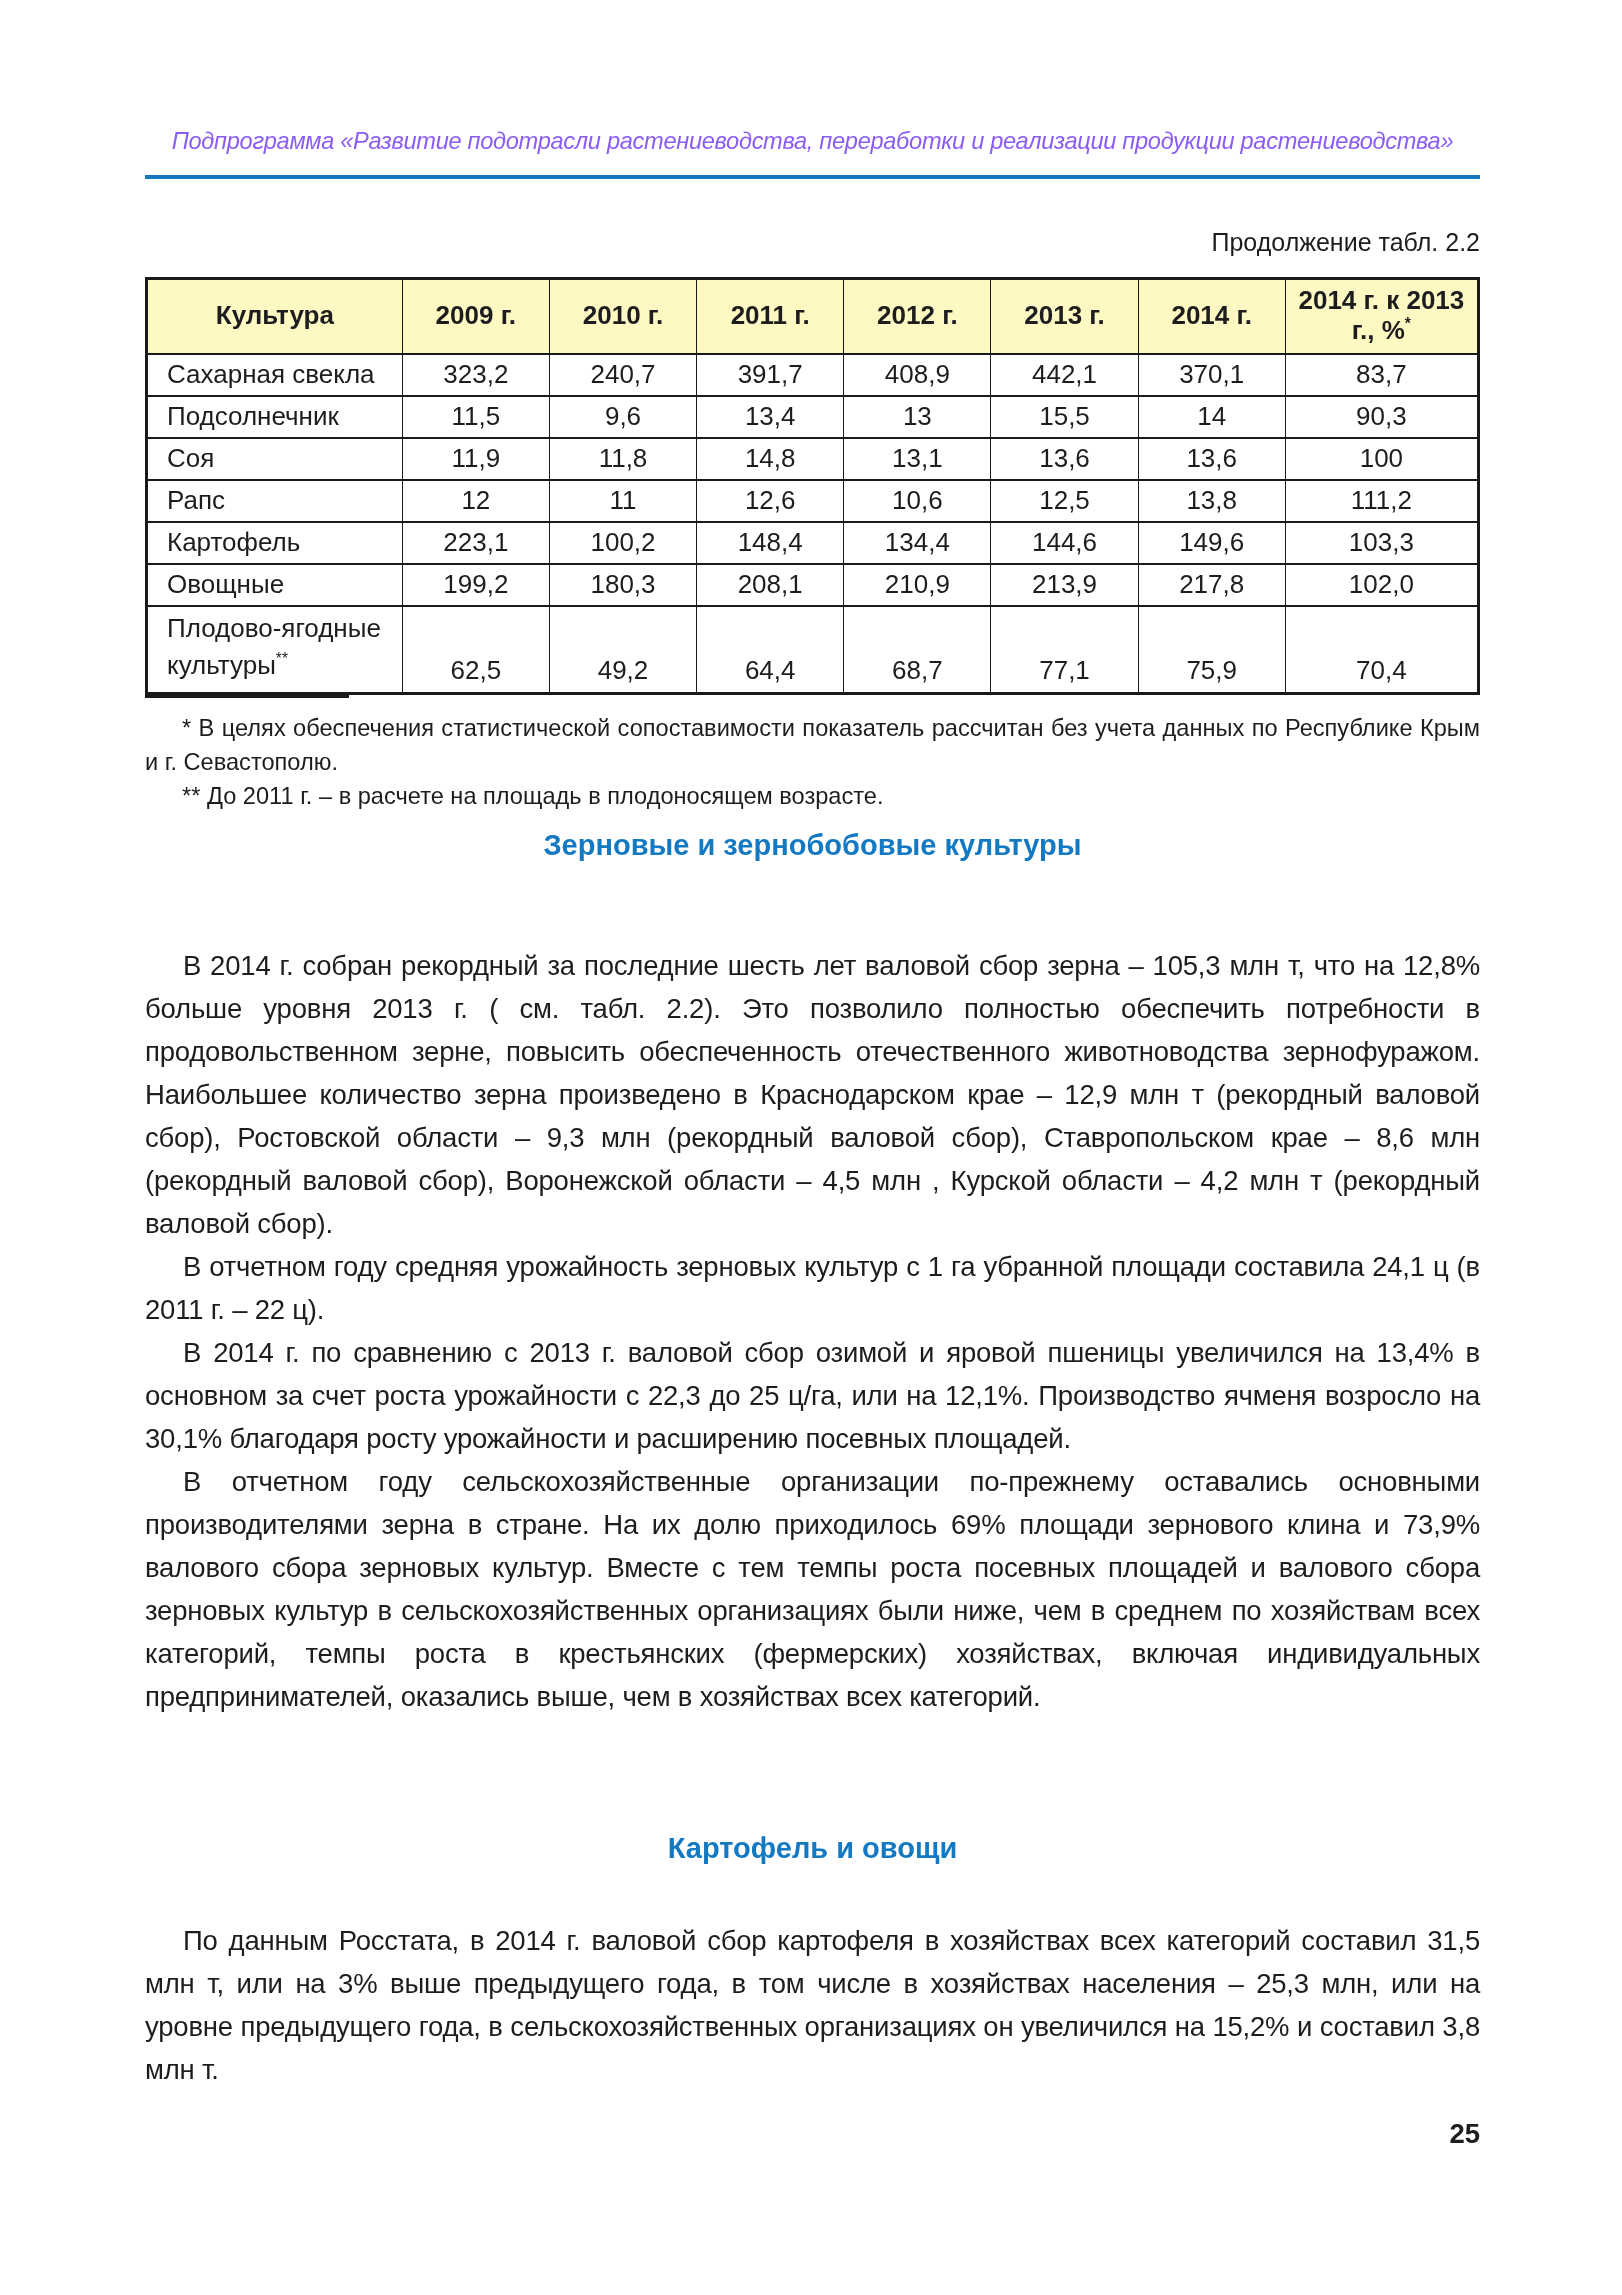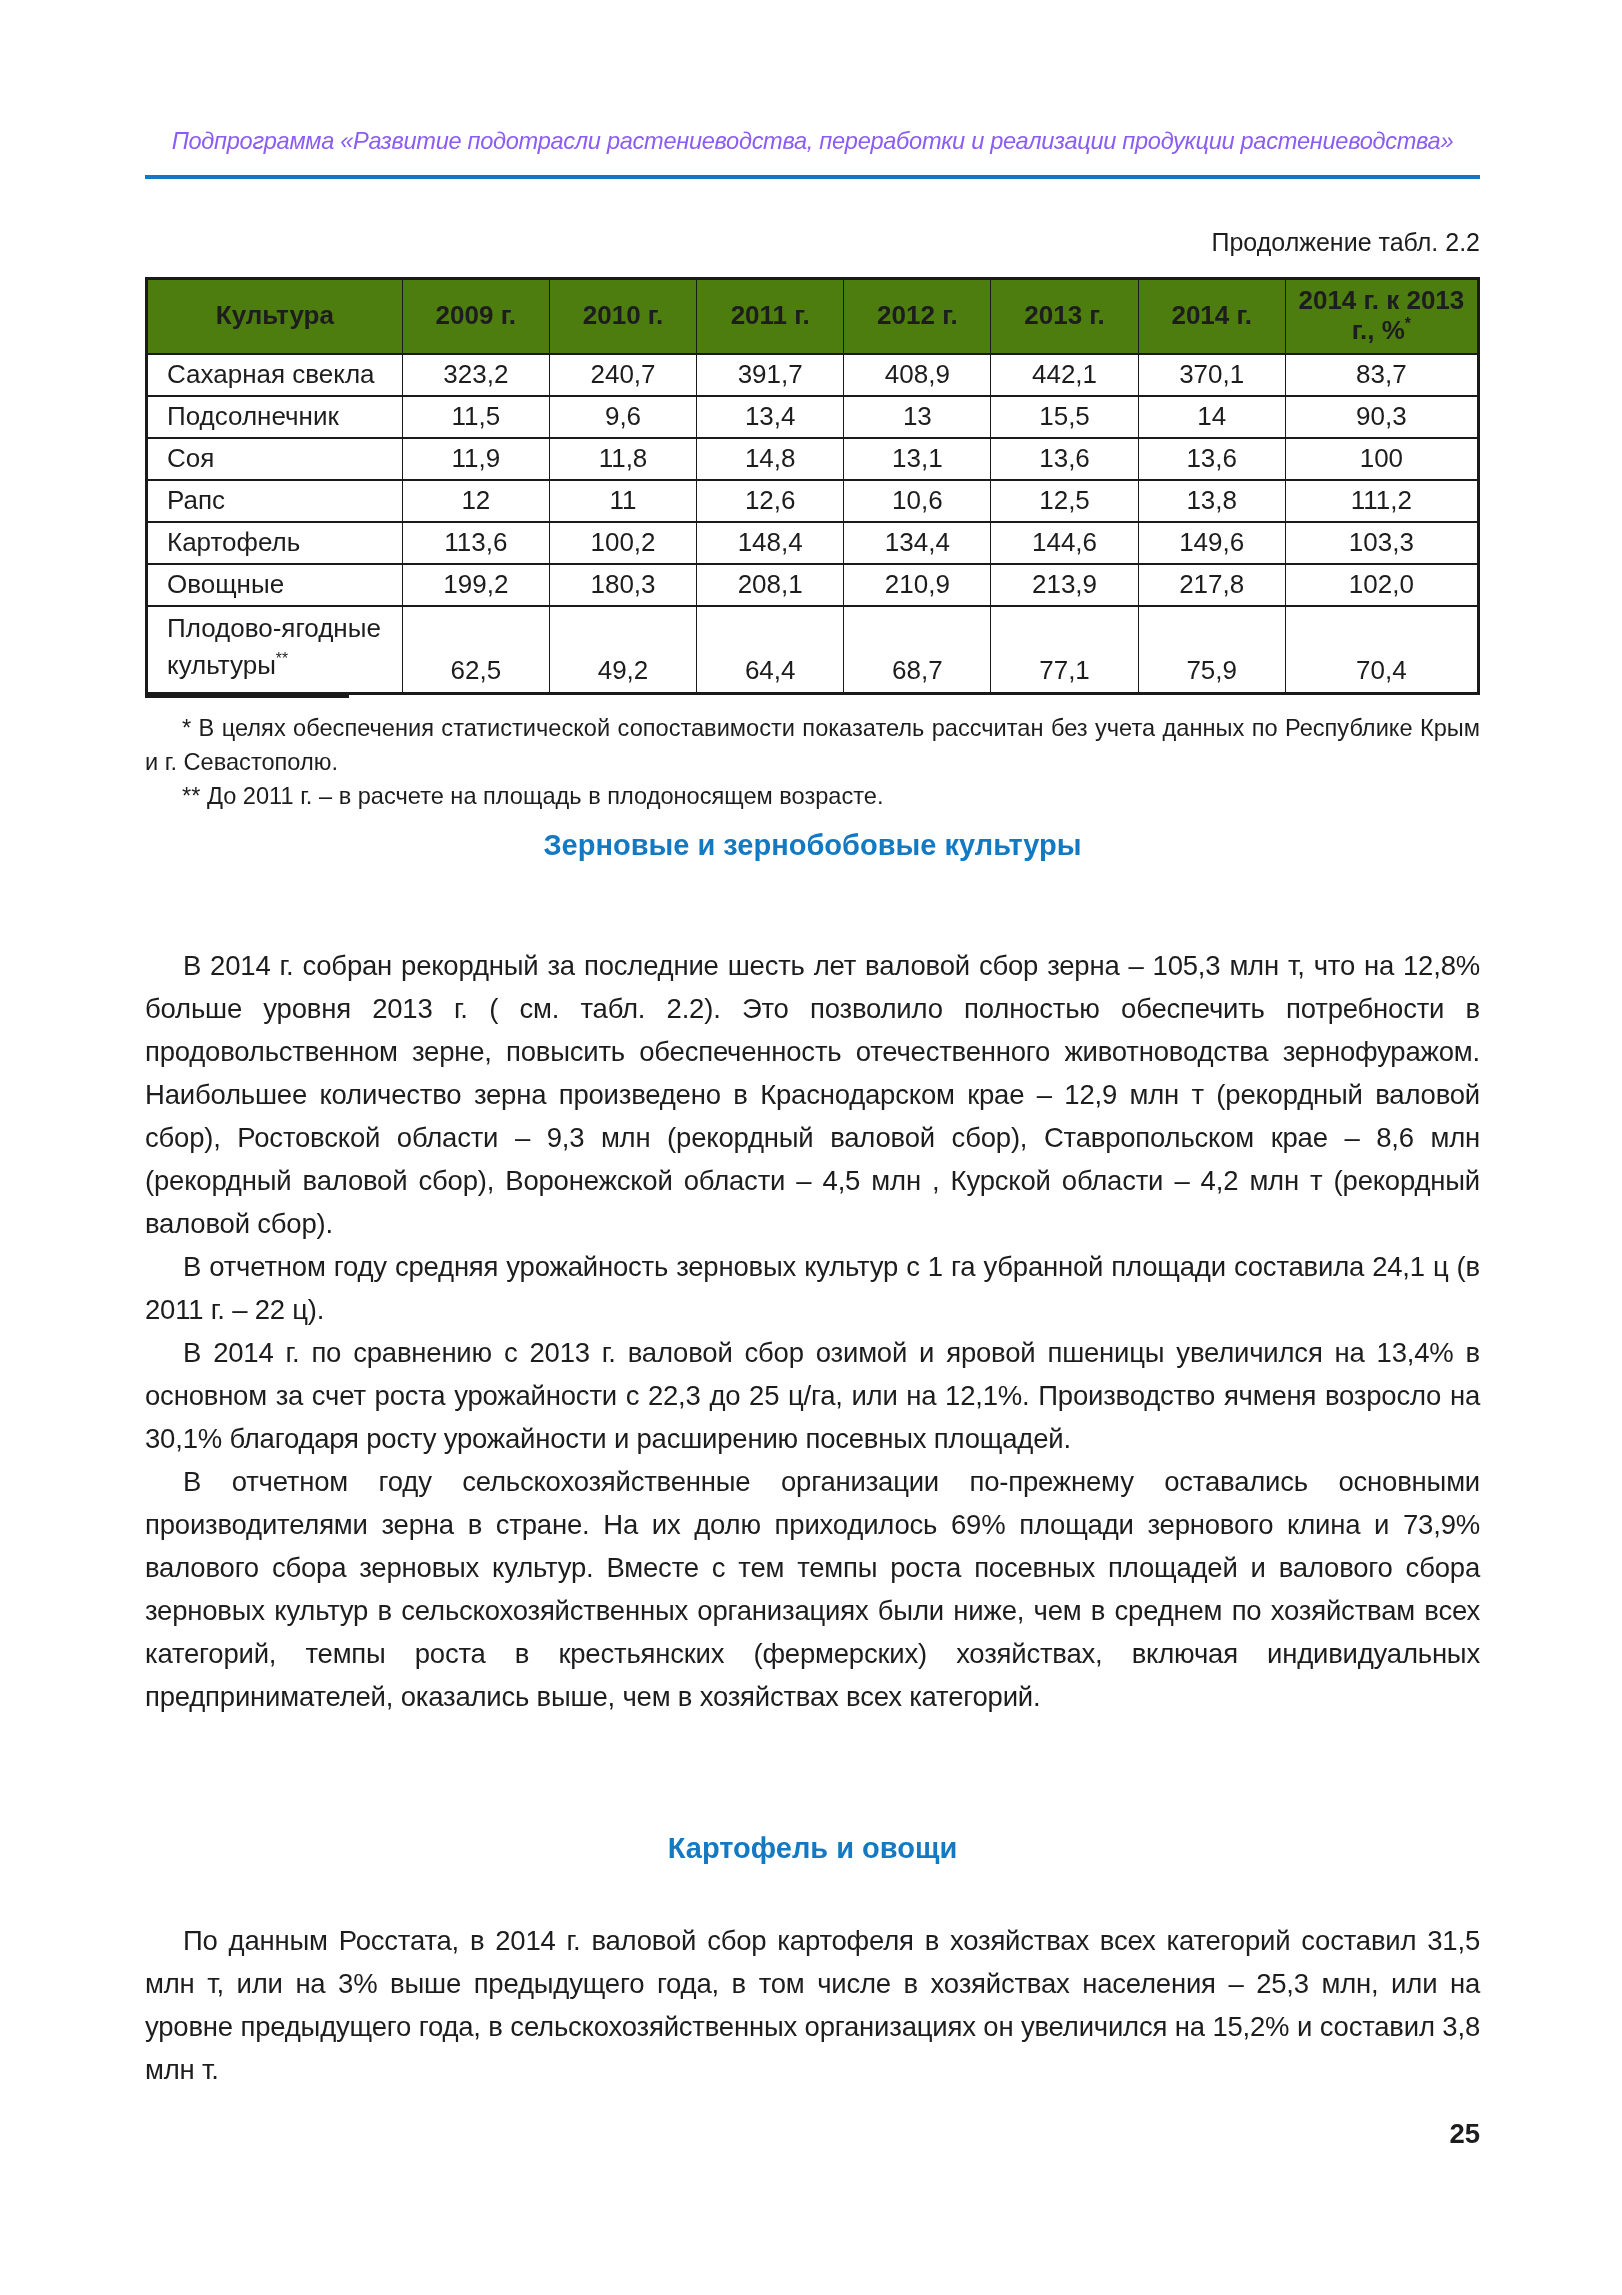--- a/index.html
+++ b/index.html
@@ -31,21 +31,21 @@
     border-collapse: collapse; table-layout: fixed; width: 1335px;
     font-size: 26px; color: #1d1d1f;
   }
   table.data { border: 3.3px solid #1a1a1a; }
   table.data th, table.data td {
     border-left: 1.3px solid #1a1a1a; border-right: 1.3px solid #1a1a1a;
     border-top: 2.6px solid #1a1a1a; border-bottom: 2.6px solid #1a1a1a;
     overflow: hidden;
   }
   table.data th {
-    background: #4d7c0f; font-weight: bold; text-align: center;
+    background: #fef9c3; font-weight: bold; text-align: center;
     vertical-align: middle; height: 75px; line-height: 1.15; padding: 2.6px 3.9px;
   }
   table.data td { height: 42px; text-align: center; vertical-align: middle; padding: 1.3px 5.2px; }
   table.data td.rowlabel { text-align: left; padding-left: 19px; }
   table.data tr.last-row td { height: 88px; vertical-align: bottom; padding-bottom: 6.5px; }
   table.data tr.last-row td.rowlabel { vertical-align: middle; line-height: 1.4; }
   .col-crop { width: 19.2%; }
   .col-year { width: 11.05%; }
   .col-pct  { width: 14.5%; }
   sup { font-size: 60%; vertical-align: super; line-height: 0; }
@@ -151,21 +151,21 @@
           <td>12</td>
           <td>11</td>
           <td>12,6</td>
           <td>10,6</td>
           <td>12,5</td>
           <td>13,8</td>
           <td>111,2</td>
         </tr>
         <tr>
           <td class="rowlabel">Картофель</td>
-          <td>113,6</td>
+          <td>223,1</td>
           <td>100,2</td>
           <td>148,4</td>
           <td>134,4</td>
           <td>144,6</td>
           <td>149,6</td>
           <td>103,3</td>
         </tr>
         <tr>
           <td class="rowlabel">Овощные</td>
           <td>199,2</td>

